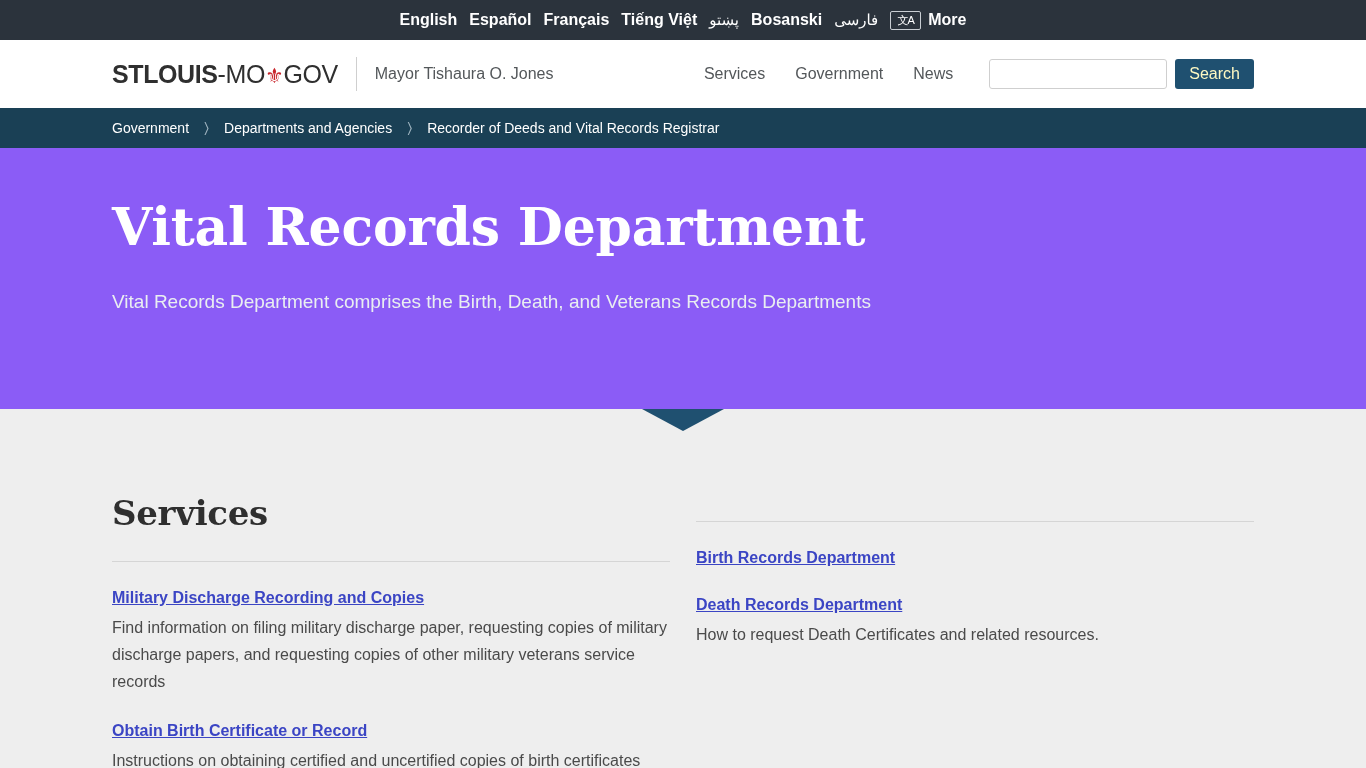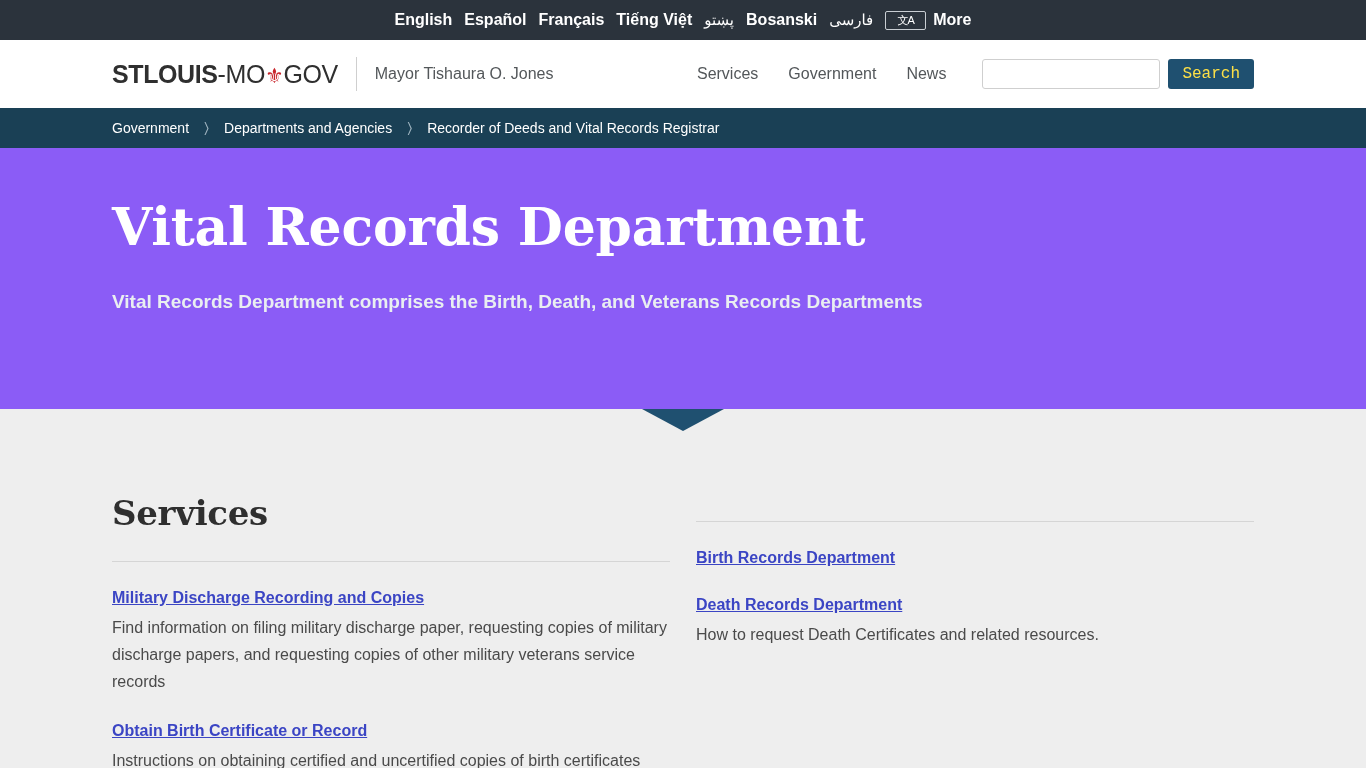--- a/index.html
+++ b/index.html
@@ -28,21 +28,21 @@
     cursor: pointer;
     white-space: nowrap;
   }
   .lang-link.rtl { font-weight: normal; font-size: 15px; }
   .more-wrap {
     display: flex;
     align-items: center;
     gap: 7px;
   }
   .translate-icon {
-    width: 41px; height: 19px;
+    width: 31px; height: 19px;
     border: 1px solid #c9ced3;
     border-radius: 2px;
     display: flex;
     align-items: center;
     justify-content: center;
     color: #ffffff;
     font-size: 11px;
     line-height: 1;
     letter-spacing: -1px;
   }
@@ -107,25 +107,25 @@
     background: #fff;
     padding: 0 8px;
     font-size: 14px;
     font-family: "Liberation Sans", sans-serif;
     outline: none;
   }
   .search-btn {
     height: 30px;
     padding: 0 14px;
     background: #1f5070;
-    color: #fde047;
+    color: #fef9c3;
     border: none;
     border-radius: 3px;
     font-size: 16px;
-    font-family: Liberation Mono, monospace;
+    font-family: Liberation Sans, sans-serif;
     cursor: pointer;
   }
 
   
   .crumb-bar {
     height: 40px;
     background: #1a4055;
     display: flex;
     align-items: center;
     padding: 0 112px;
@@ -160,21 +160,20 @@
     font-size: 52px;
     color: #ffffff;
     letter-spacing: -0.2px;
     line-height: 1.1;
   }
   .hero-sub {
     margin: 34px 0 5px;
     font-size: 19px;
     color: #e9eef1;
     line-height: 1.4;
-    font-weight: bold;
   }
   .hero-notch {
     position: absolute;
     left: 50%;
     bottom: -22px;
     transform: translateX(-50%);
     width: 0; height: 0;
     border-left: 41px solid transparent;
     border-right: 41px solid transparent;
     border-top: 22px solid #1f5070;

